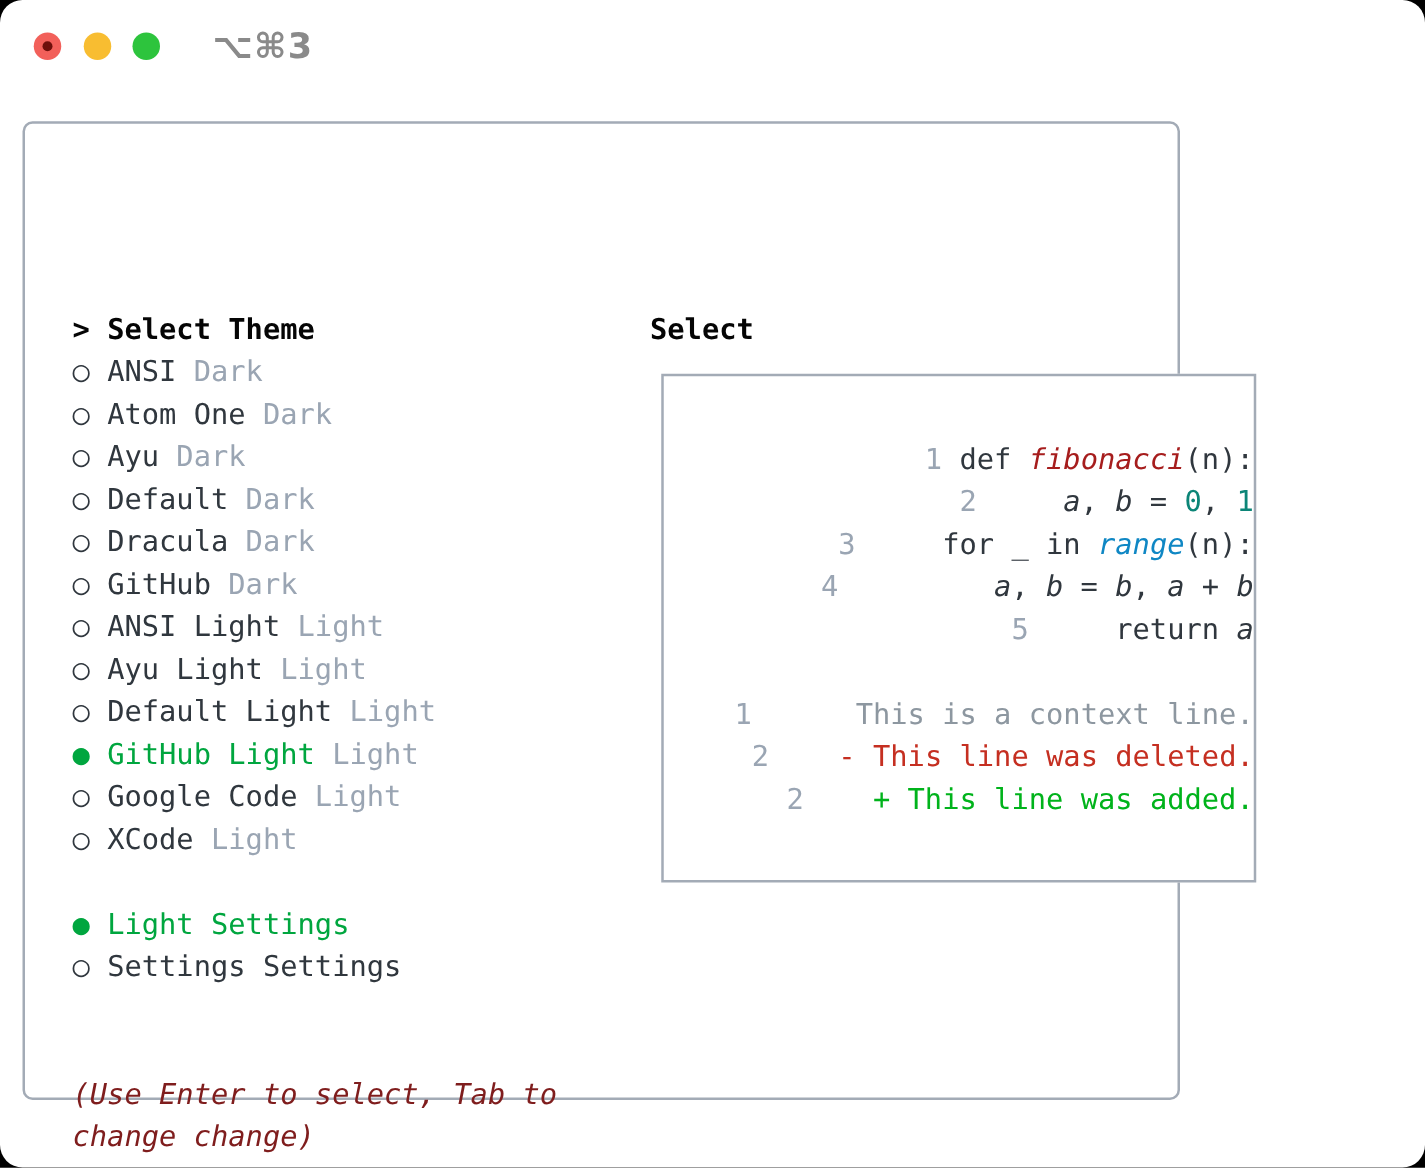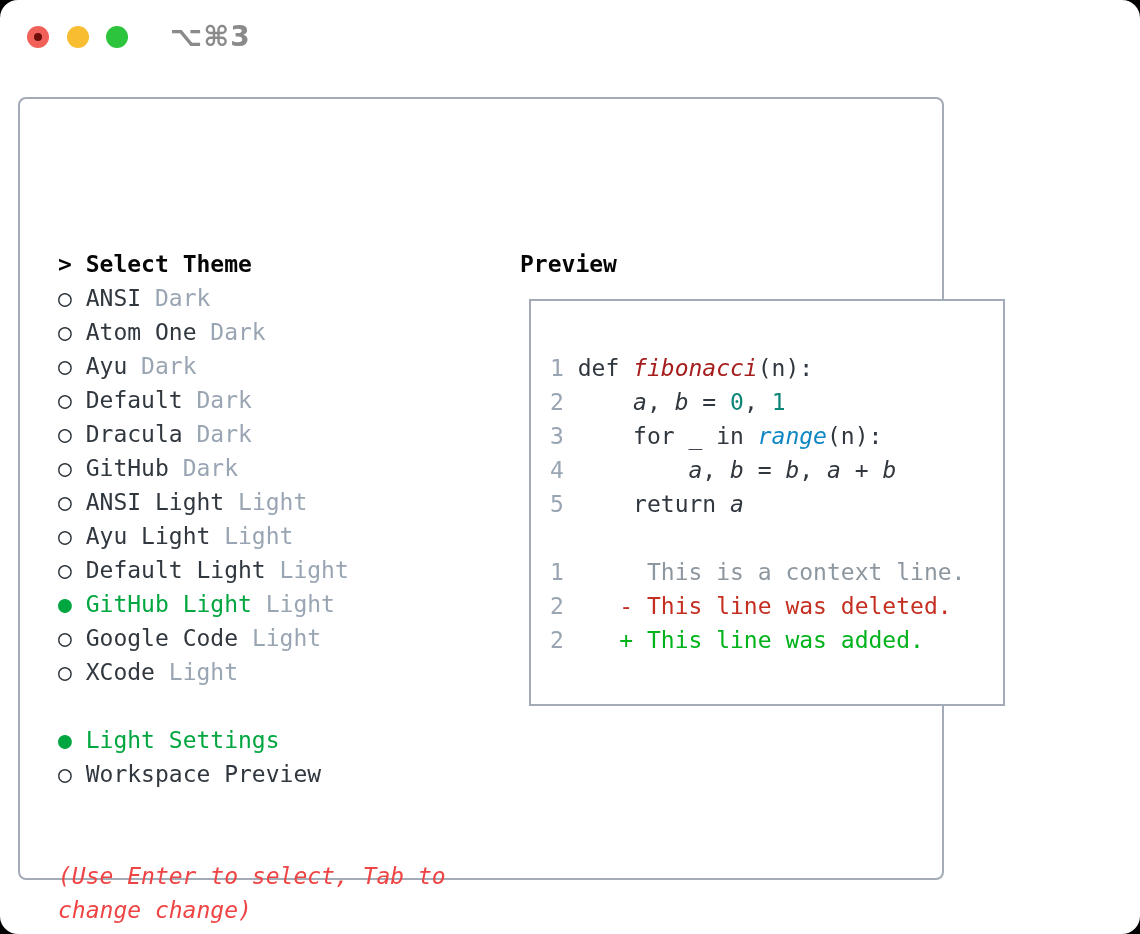--- a/index.html
+++ b/index.html
@@ -43,33 +43,33 @@
   .row-header { font-weight: bold; color: #050505; cursor: default; }
   .marker { color: #30373e; }
   .marker-header { color: #050505; font-weight: bold; }
   .marker-selected { color: #00a63f; }
   .name-selected { color: #00a63f; }
   .variant { color: #9aa5b3; }
 
   .hint {
     position: absolute; left: 38px; top: 760px;
     font: italic 23px/34px "DejaVu Sans Mono", "Liberation Mono", monospace;
-    color: #ef4444; white-space: pre;
+    color: #7f1d1d; white-space: pre;
   }
 
   
   .preview-label {
     position: absolute; left: 500px; top: 150px;
     font: bold 23px/30px "DejaVu Sans Mono", "Liberation Mono", monospace;
     color: #050505;
   }
   .preview-box {
     position: absolute; left: 509px; top: 200px; width: 476px; height: 407px;
     border: 2px solid #a3abb6; background: #fff;
-    padding: 50px 0 0 19px; overflow: hidden;
+    padding: 50px 0 0 19px; overflow: hidden; text-align: right;
   }
   .code {
     font: 23px/34px "DejaVu Sans Mono", "Liberation Mono", monospace;
     white-space: pre; color: #30373e;
   }
   .ln { color: #9aa5b3; }
   .tok-plain   { color: #30373e; }
   .tok-func    { color: #a61d1d; font-style: italic; }
   .tok-builtin { color: #0f87c4; font-style: italic; }
   .tok-num     { color: #0c8577; }
@@ -87,24 +87,24 @@
     <div class="light red"></div>
     <div class="light yellow"></div>
     <div class="light green"></div>
     <div class="win-title">⌥⌘3</div>
   </div>
 
   <div class="panel">
 
     <div class="theme-list" id="theme-list"><div class="row row-header"><span class="marker-header">&gt; </span><span>Select Theme</span></div><div class="row"><span class="marker">○ </span><span>ANSI</span><span class="variant"> Dark</span></div><div class="row"><span class="marker">○ </span><span>Atom One</span><span class="variant"> Dark</span></div><div class="row"><span class="marker">○ </span><span>Ayu</span><span class="variant"> Dark</span></div><div class="row"><span class="marker">○ </span><span>Default</span><span class="variant"> Dark</span></div><div class="row"><span class="marker">○ </span><span>Dracula</span><span class="variant"> Dark</span></div><div class="row"><span class="marker">○ </span><span>GitHub</span><span class="variant"> Dark</span></div><div class="row"><span class="marker">○ </span><span>ANSI Light</span><span class="variant"> Light</span></div><div class="row"><span class="marker">○ </span><span>Ayu Light</span><span class="variant"> Light</span></div><div class="row"><span class="marker">○ </span><span>Default Light</span><span class="variant"> Light</span></div><div class="row"><span class="marker-selected">● </span><span class="name-selected">GitHub Light</span><span class="variant"> Light</span></div><div class="row"><span class="marker">○ </span><span>Google Code</span><span class="variant"> Light</span></div><div class="row"><span class="marker">○ </span><span>XCode</span><span class="variant"> Light</span></div></div>
 
-    <div class="apply-list" id="apply-list"><div class="row"><span class="marker-selected">● </span><span class="name-selected">Light Settings</span></div><div class="row"><span class="marker">○ </span><span>Workspace Preview</span></div></div>
+    <div class="apply-list" id="apply-list"><div class="row"><span class="marker-selected">● </span><span class="name-selected">Light Settings</span></div><div class="row"><span class="marker">○ </span><span>Settings Settings</span></div></div>
 
     <div class="hint"><span>(Use Enter to select, Tab to</span><br><span>change change)</span></div>
 
-    <div class="preview-label">Preview</div>
+    <div class="preview-label">Select</div>
 
     <div class="preview-box">
       <div class="code" id="preview-code"><div><span class="ln">1 </span><span class="tok-plain">def </span><span class="tok-func">fibonacci</span><span class="tok-plain">(n):</span></div><div><span class="ln">2 </span><span class="tok-plain">    </span><span class="tok-var">a</span><span class="tok-plain">, </span><span class="tok-var">b</span><span class="tok-plain"> = </span><span class="tok-num">0</span><span class="tok-plain">, </span><span class="tok-num">1</span></div><div><span class="ln">3 </span><span class="tok-plain">    for _ in </span><span class="tok-builtin">range</span><span class="tok-plain">(n):</span></div><div><span class="ln">4 </span><span class="tok-plain">        </span><span class="tok-var">a</span><span class="tok-plain">, </span><span class="tok-var">b</span><span class="tok-plain"> = </span><span class="tok-var">b</span><span class="tok-plain">, </span><span class="tok-var">a</span><span class="tok-plain"> + </span><span class="tok-var">b</span></div><div><span class="ln">5 </span><span class="tok-plain">    return </span><span class="tok-var">a</span></div><div> </div><div><span class="ln">1 </span><span class="tok-ctx">     This is a context line.</span></div><div><span class="ln">2 </span><span class="tok-del">   - This line was deleted.</span></div><div><span class="ln">2 </span><span class="tok-add">   + This line was added.</span></div></div>
     </div>
 
   </div>
 </div>
 
 </body></html>

